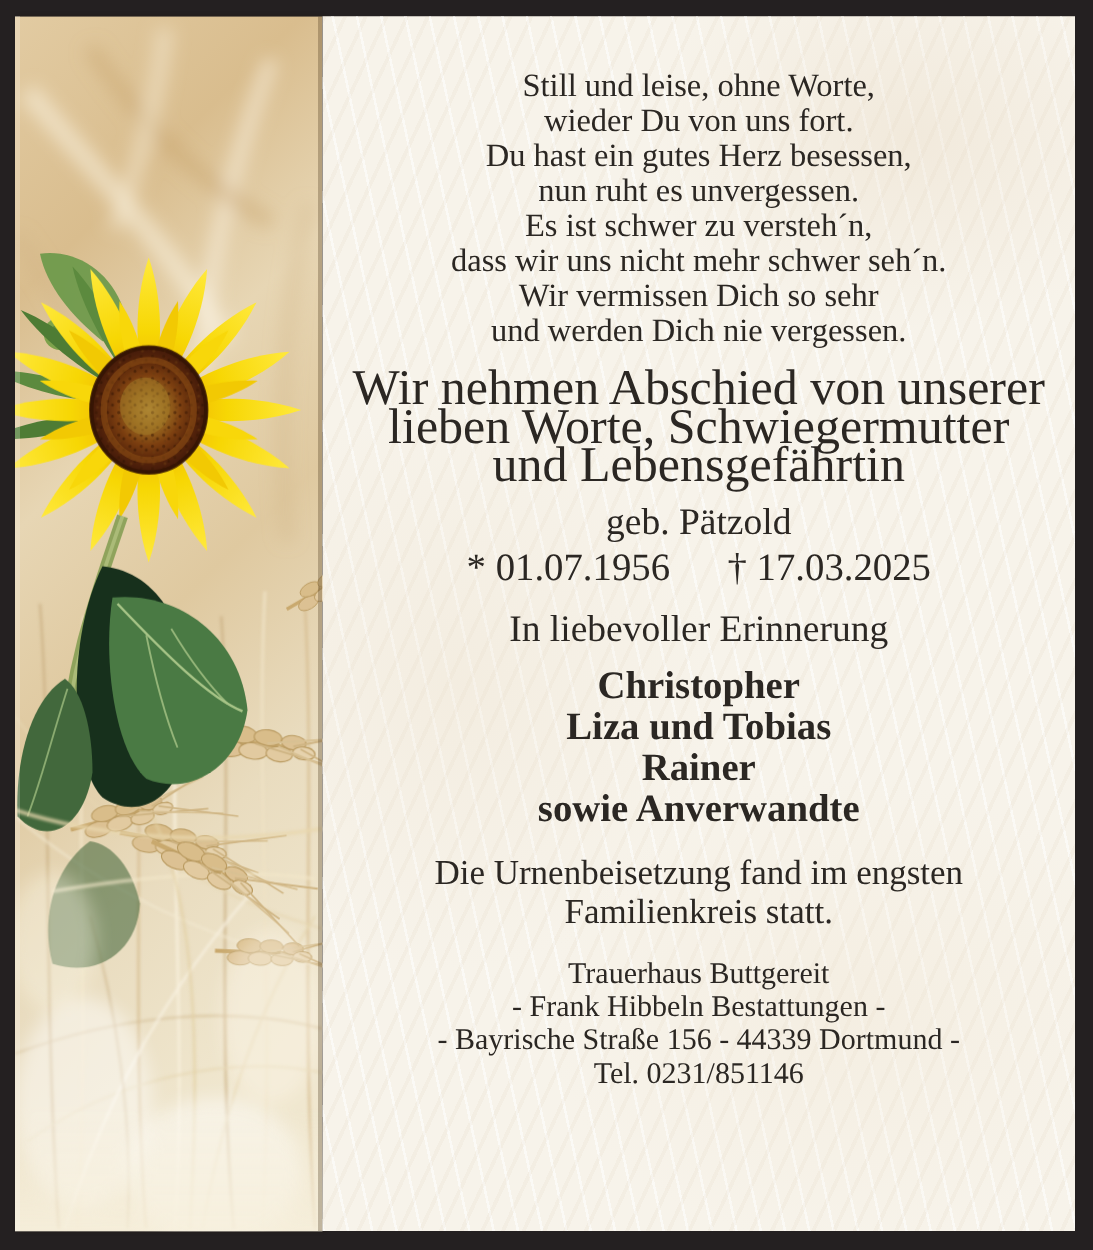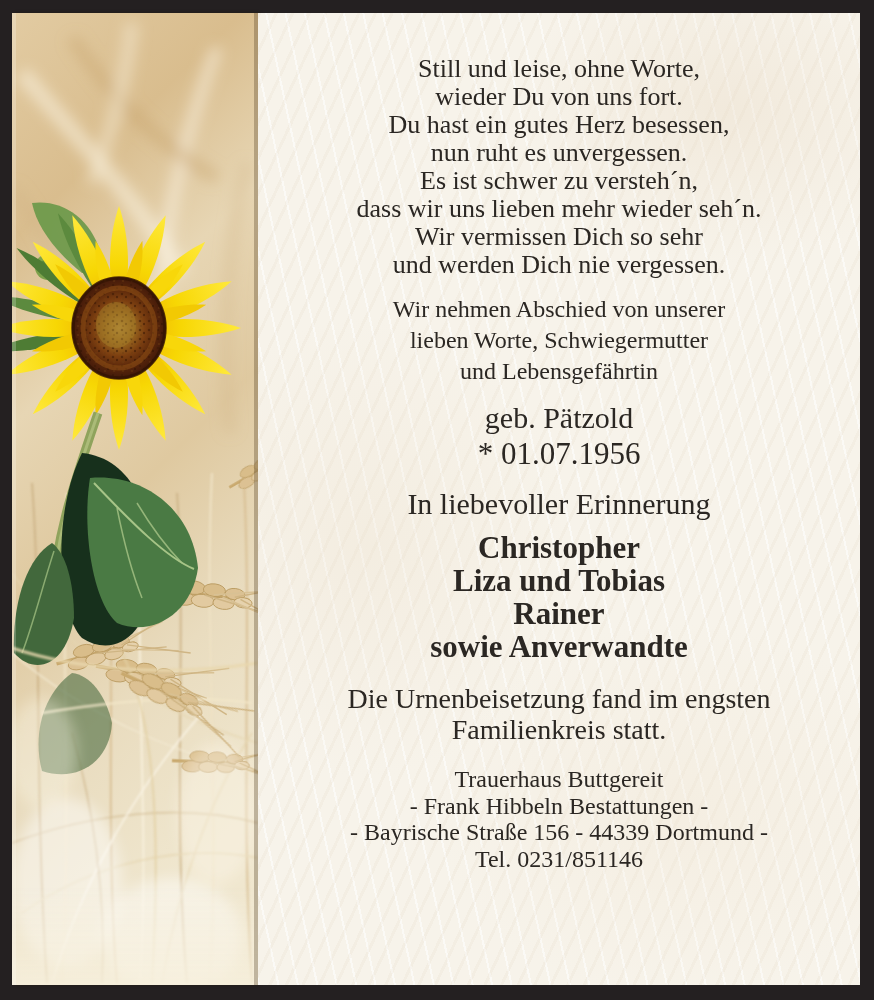--- a/index.html
+++ b/index.html
@@ -26,21 +26,21 @@
       radial-gradient(ellipse 280px 320px at 18% 55%, rgba(236,224,204,.32), transparent 72%),
       radial-gradient(ellipse 340px 260px at 70% 82%, rgba(240,229,210,.35), transparent 72%),
       repeating-linear-gradient(115deg, rgba(210,192,164,.10) 0 3px, transparent 3px 15px),
       repeating-linear-gradient(78deg, rgba(255,255,255,.55) 0 2px, transparent 2px 19px),
       #f7f3ea;
     color:#2b2723;
     display:flex;flex-direction:column;align-items:center;
     text-align:center;
   }
   .poem{margin-top:42px;font-size:26px;line-height:28px;}
-  .farewell{margin-top:15px;font-size:24px;line-height:31px;}
+  .farewell{margin-top:15px;font-size:40px;line-height:31px;}
   .deceased-name{margin-top:24px;font-size:54px;line-height:50px;font-weight:700;letter-spacing:.5px;white-space:nowrap;}
   .maiden{margin-top:14px;font-size:30px;line-height:33px;}
   .dates{margin-top:3px;font-size:31px;line-height:33px;display:flex;gap:46px;justify-content:center;}
   .memory{margin-top:17px;font-size:30px;line-height:33px;}
   .mourners{margin-top:11px;font-size:31px;line-height:33px;font-weight:700;text-align:center;}
   .burial{margin-top:20px;font-size:28px;line-height:31px;}
   .funeral{margin-top:21px;font-size:24px;line-height:26.5px;}
 </style>
 </head>
 <body>
@@ -219,36 +219,37 @@
   </div>
 
   <div class="panel">
 
     <div class="poem">
       <div>Still und leise, ohne Worte,</div>
       <div>wieder Du von uns fort.</div>
       <div>Du hast ein gutes Herz besessen,</div>
       <div>nun ruht es unvergessen.</div>
       <div>Es ist schwer zu versteh´n,</div>
-      <div>dass wir uns lieben mehr wieder seh´n.</div>
+      <div>dass wir uns nicht mehr schwer seh´n.</div>
       <div>Wir vermissen Dich so sehr</div>
       <div>und werden Dich nie vergessen.</div>
     </div>
 
     <div class="farewell">
       <div>Wir nehmen Abschied von unserer</div>
       <div>lieben Worte, Schwiegermutter</div>
       <div>und Lebensgefährtin</div>
     </div>
 
 
     <div class="maiden">geb. Pätzold</div>
 
     <div class="dates">
       <span>* 01.07.1956</span>
+      <span>† 17.03.2025</span>
     </div>
 
     <div class="memory">In liebevoller Erinnerung</div>
 
     <div class="mourners">
       <div>Christopher</div>
       <div>Liza und Tobias</div>
       <div>Rainer</div>
       <div>sowie Anverwandte</div>
     </div>

